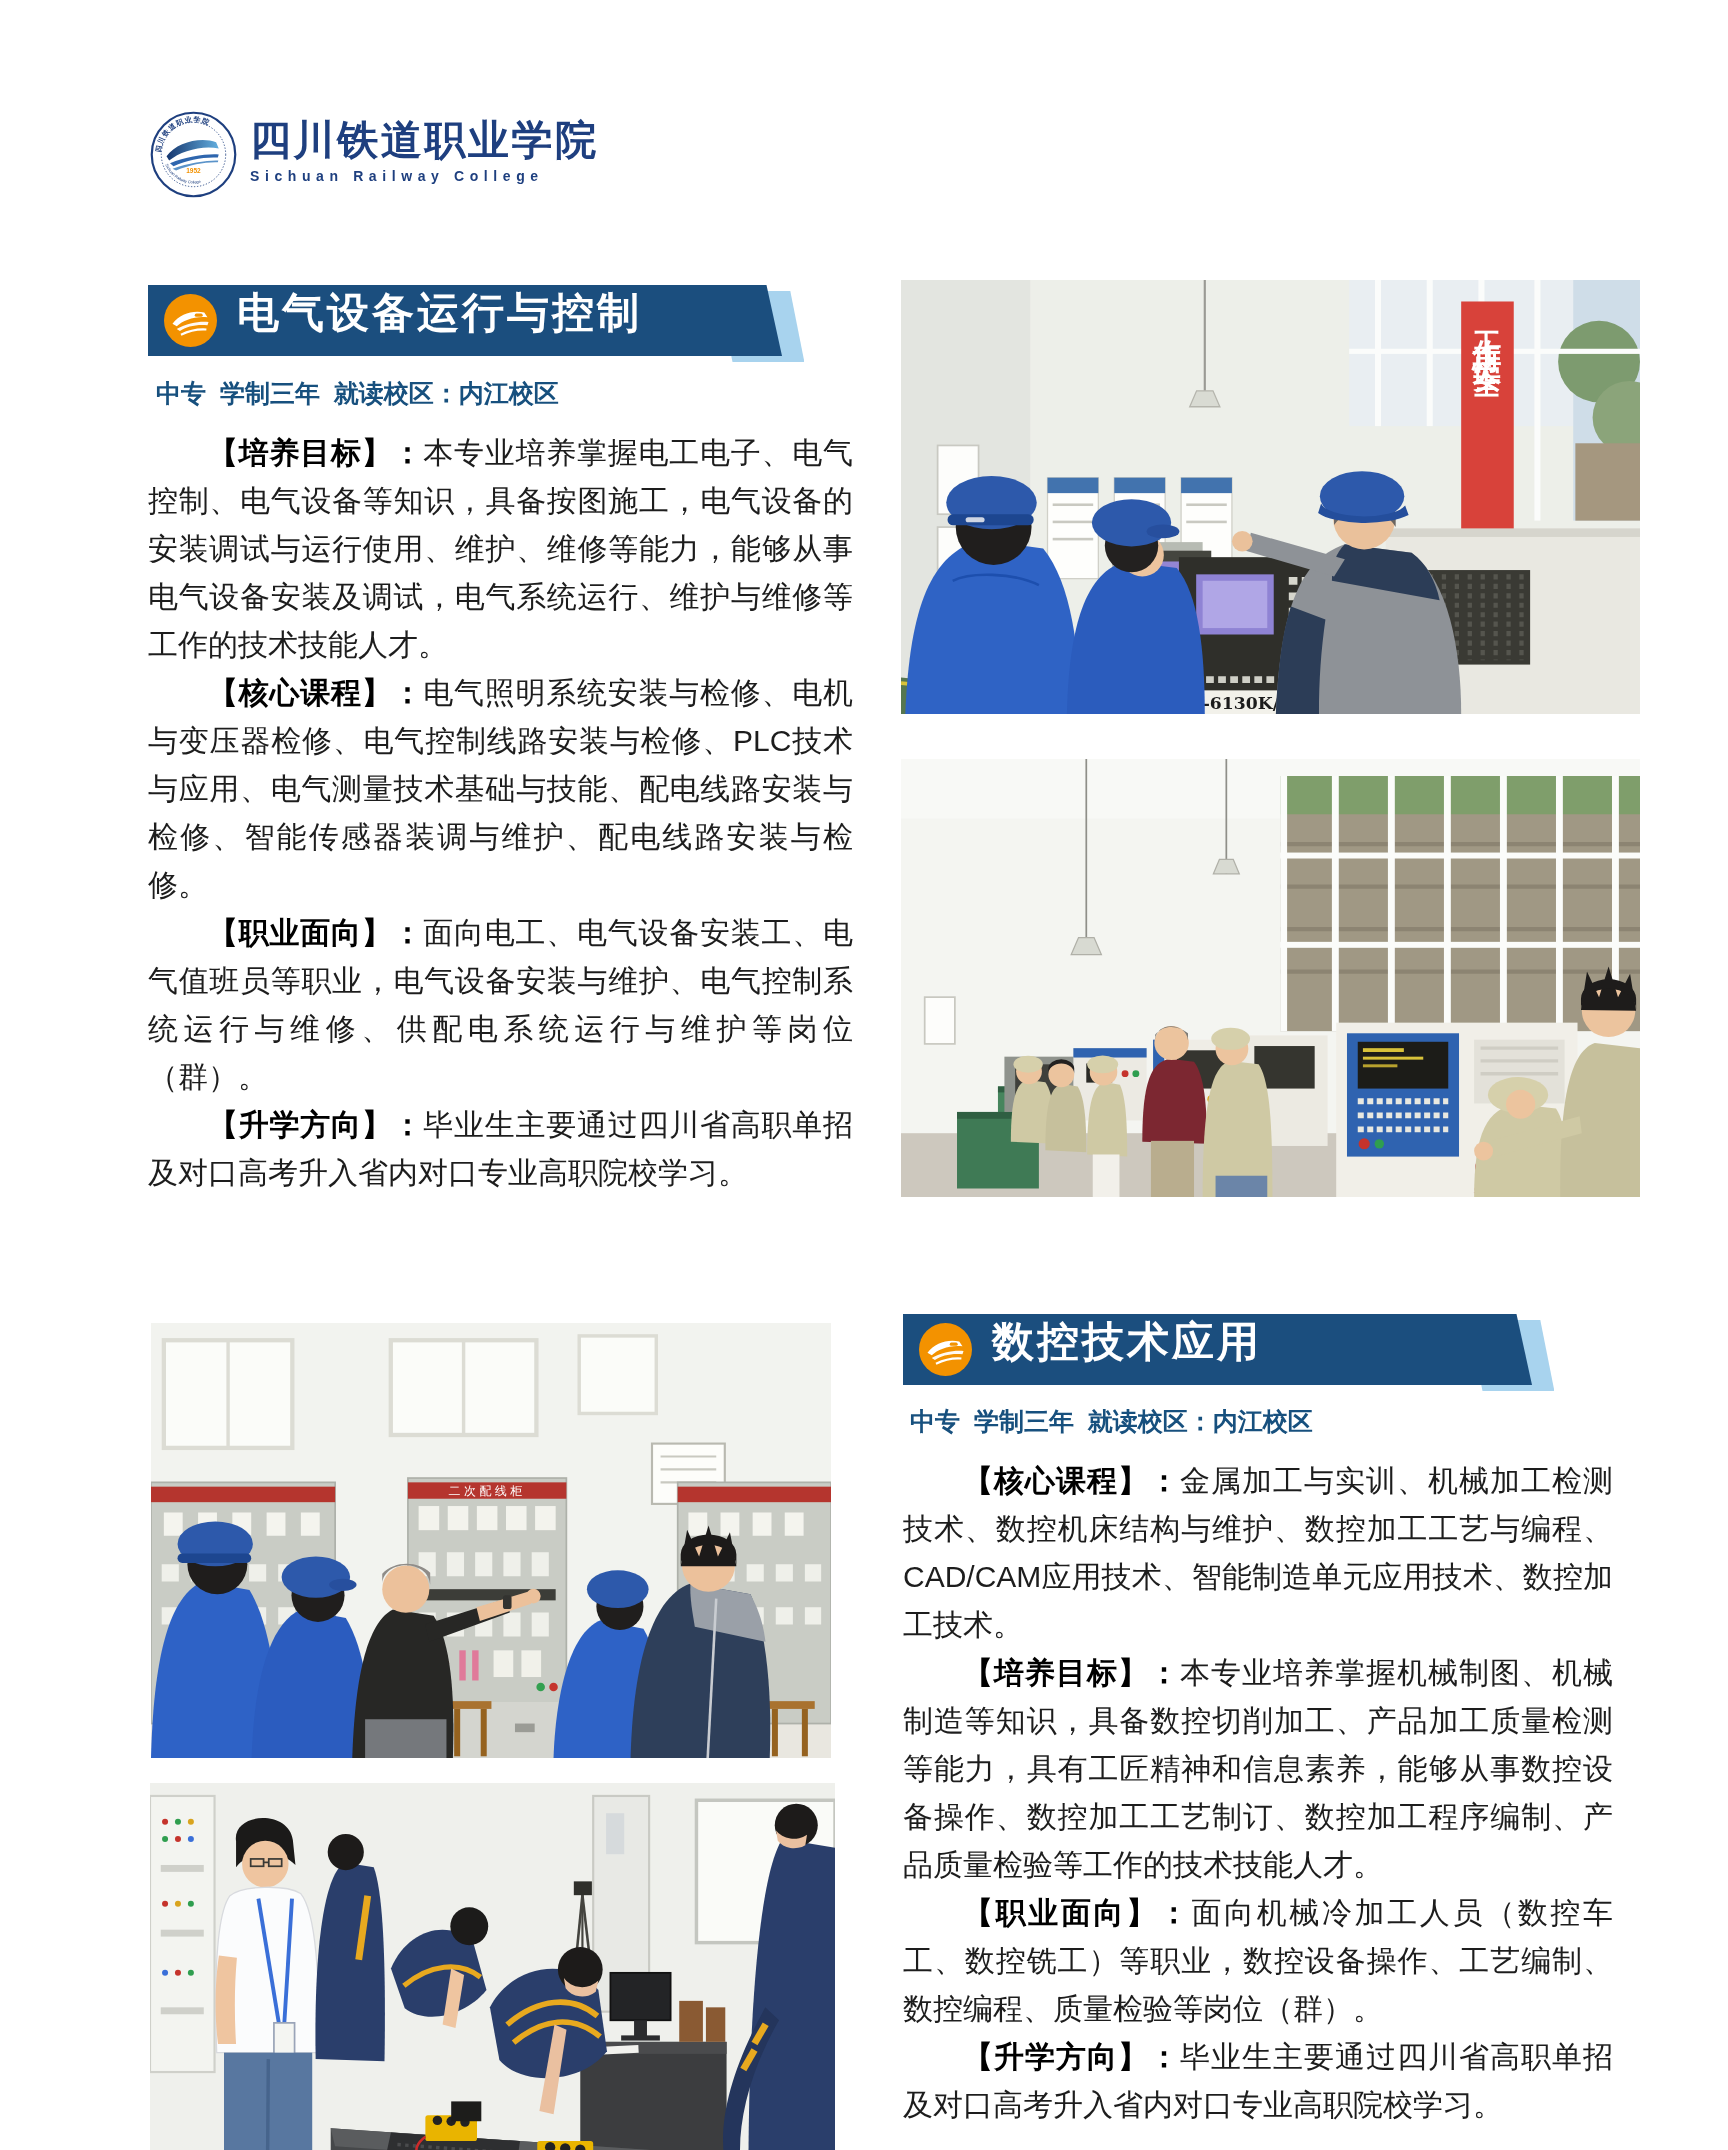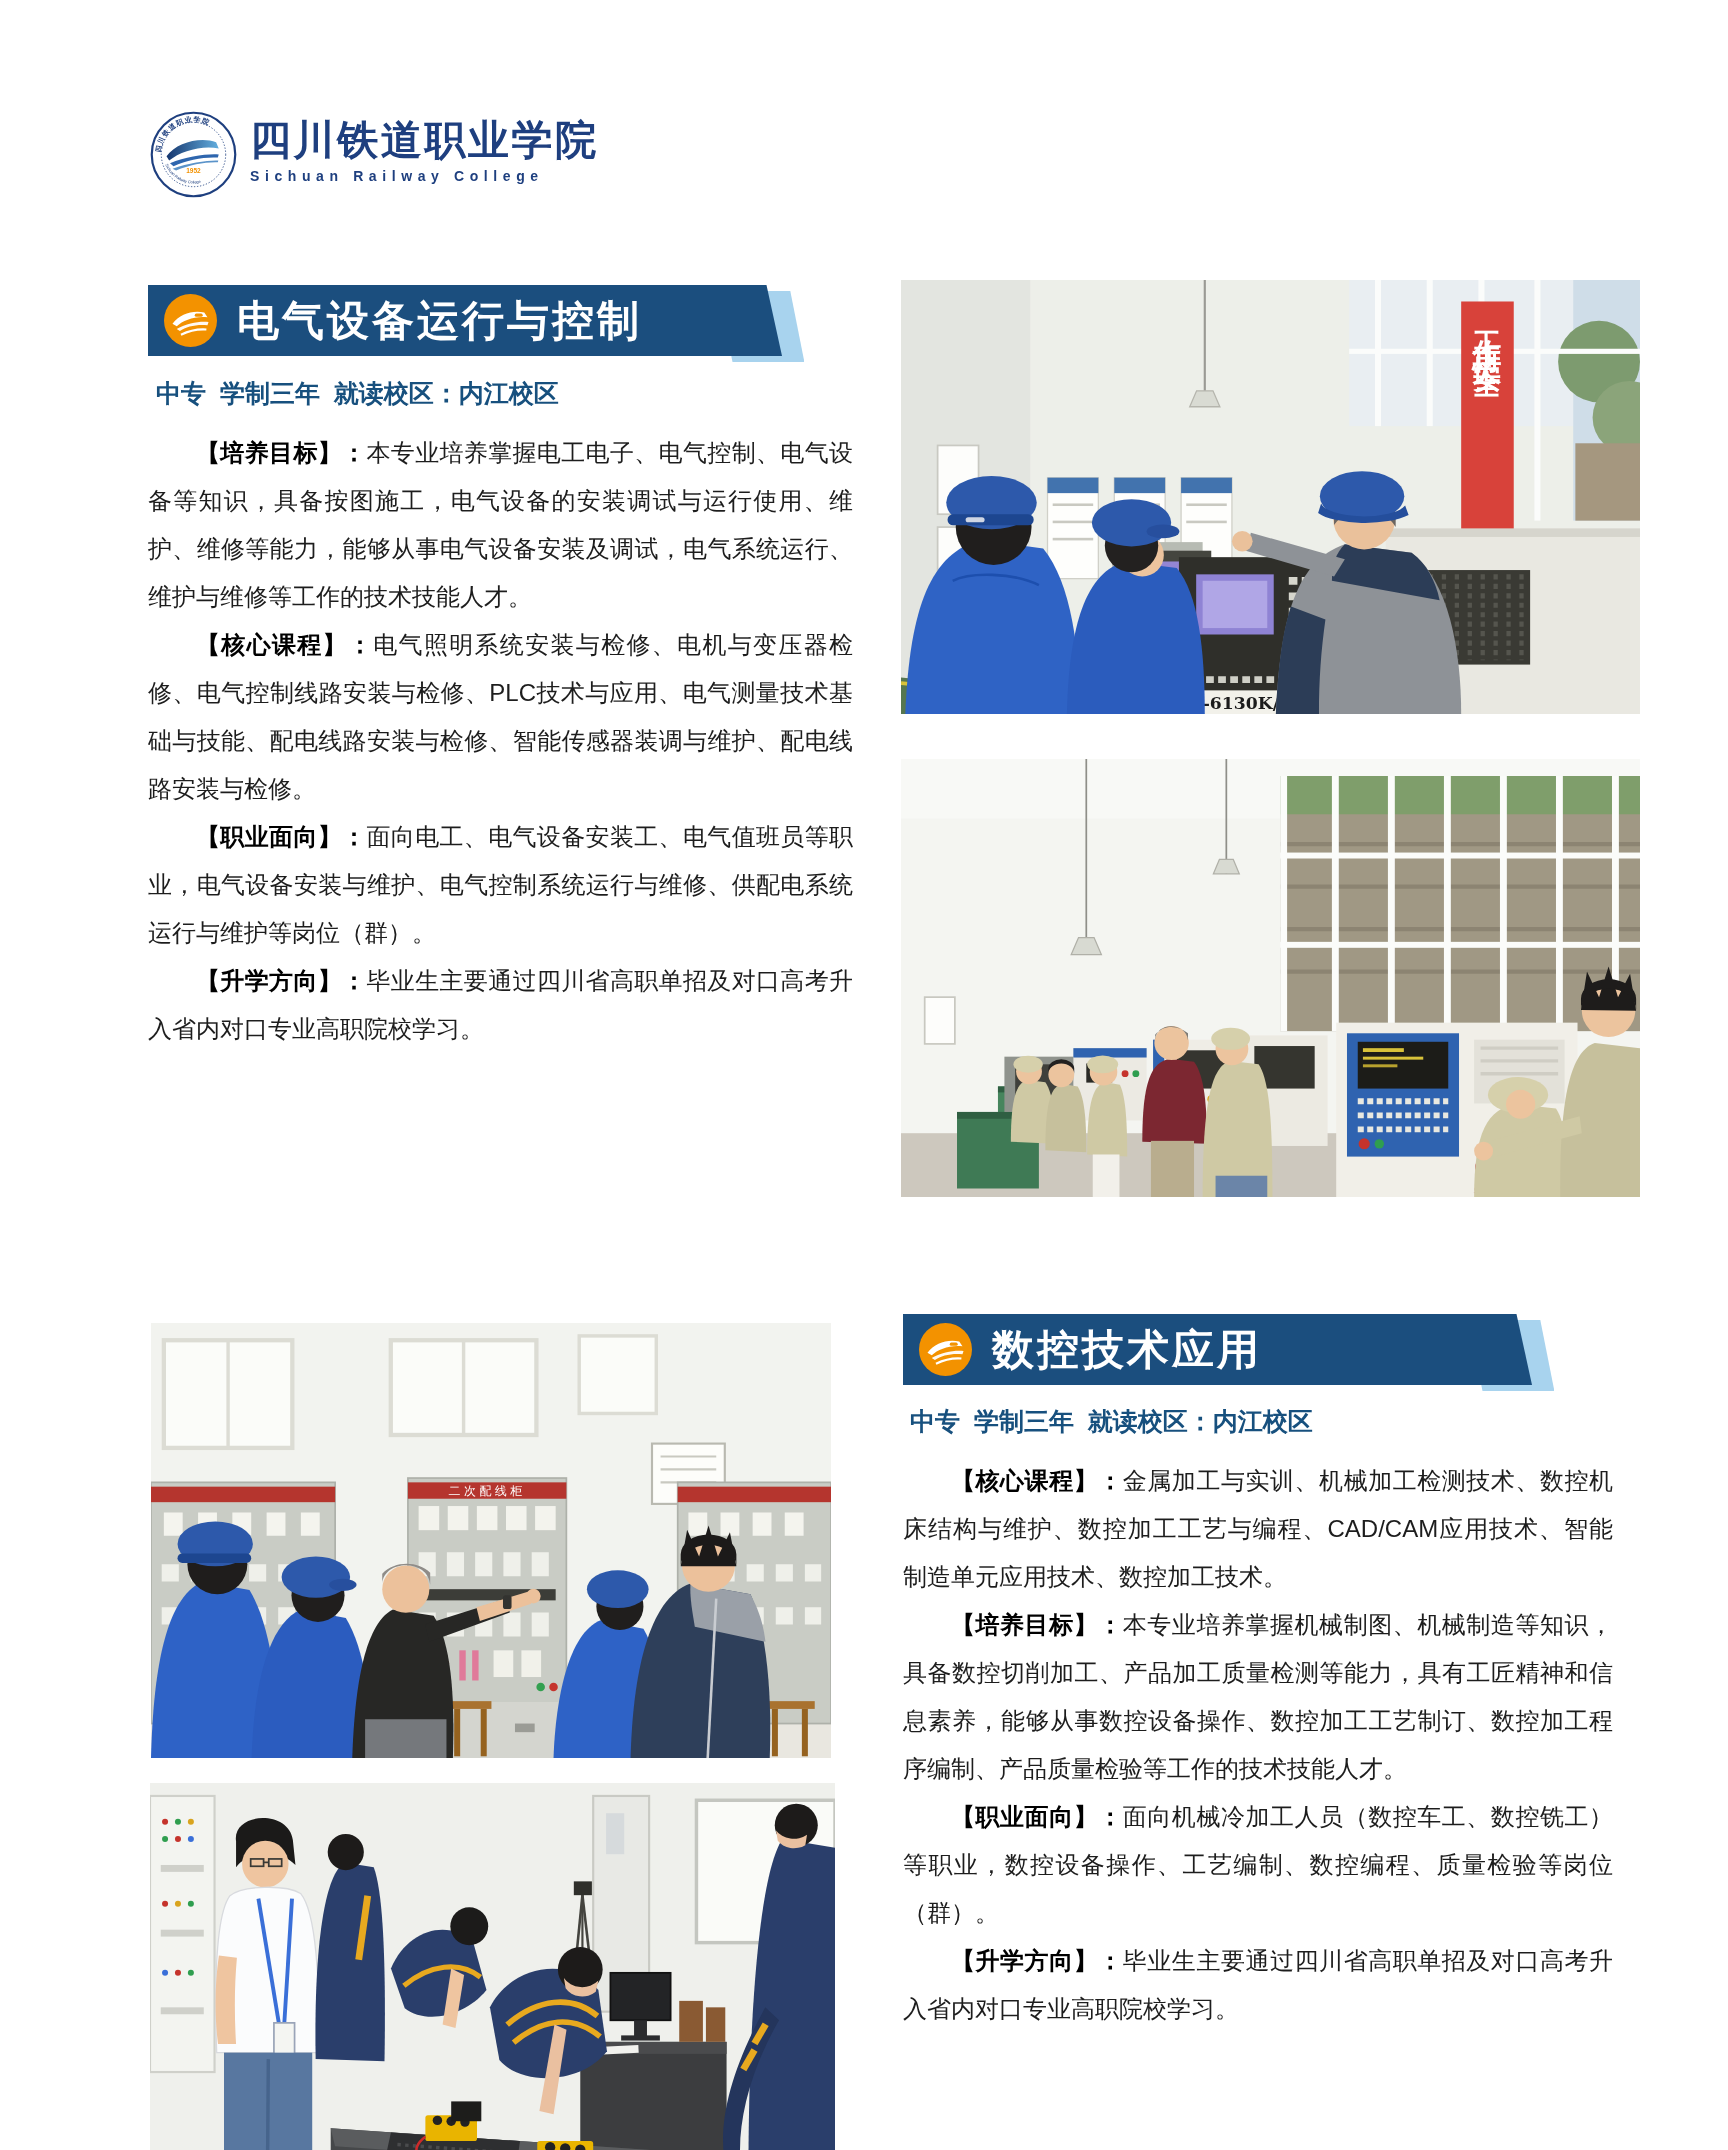--- a/index.html
+++ b/index.html
@@ -12,29 +12,29 @@
   .logo-cn{font-family:"DejaVu Serif",serif;font-weight:bold;font-size:41px;line-height:47px;
            color:#1e3f7f;letter-spacing:2.6px;}
   .logo-en{font-size:14px;letter-spacing:5.6px;color:#1e3f7f;margin-top:4.3px;font-weight:bold;}
 
   
   .banner{position:absolute;height:71px;}
   .banner .accent{position:absolute;right:-22.4px;top:6px;width:86px;height:100%;
       background:#a8d3ee;clip-path:polygon(0 0,83.6% 0,100% 100%,16.4% 100%);z-index:0;}
   .banner .main{position:absolute;left:0;top:0;width:100%;height:100%;background:#1b4e7e;
       clip-path:polygon(0 0,calc(100% - 15.5px) 0,100% 100%,0 100%);z-index:1;
-      display:flex;align-items:center;}
+      display:flex;align-items:flex-start;}
   .banner .icon{position:absolute;left:16.3px;top:8.6px;width:53px;height:53px;}
   .banner .title{margin-left:89px;font-size:42px;font-weight:bold;color:#ffffff;letter-spacing:3px;}
 
   .subtitle{position:absolute;font-size:25px;font-weight:bold;color:#17507e;white-space:pre-wrap;text-align:center;}
 
   
   .body-col{position:absolute;}
-  .body-col p{margin:0;font-size:24px;line-height:48px;text-align:justify;text-indent:2em;
+  .body-col p{margin:0;font-size:30px;line-height:48px;text-align:justify;text-indent:2em;
       color:#1d1d1d;}
   .plabel{font-weight:bold;color:#000;}
 
   
   .photo{position:absolute;overflow:hidden;background:#e8eae6;}
   .photo svg{display:block;width:100%;height:100%;}
 </style>
 </head>
 <body>
 

